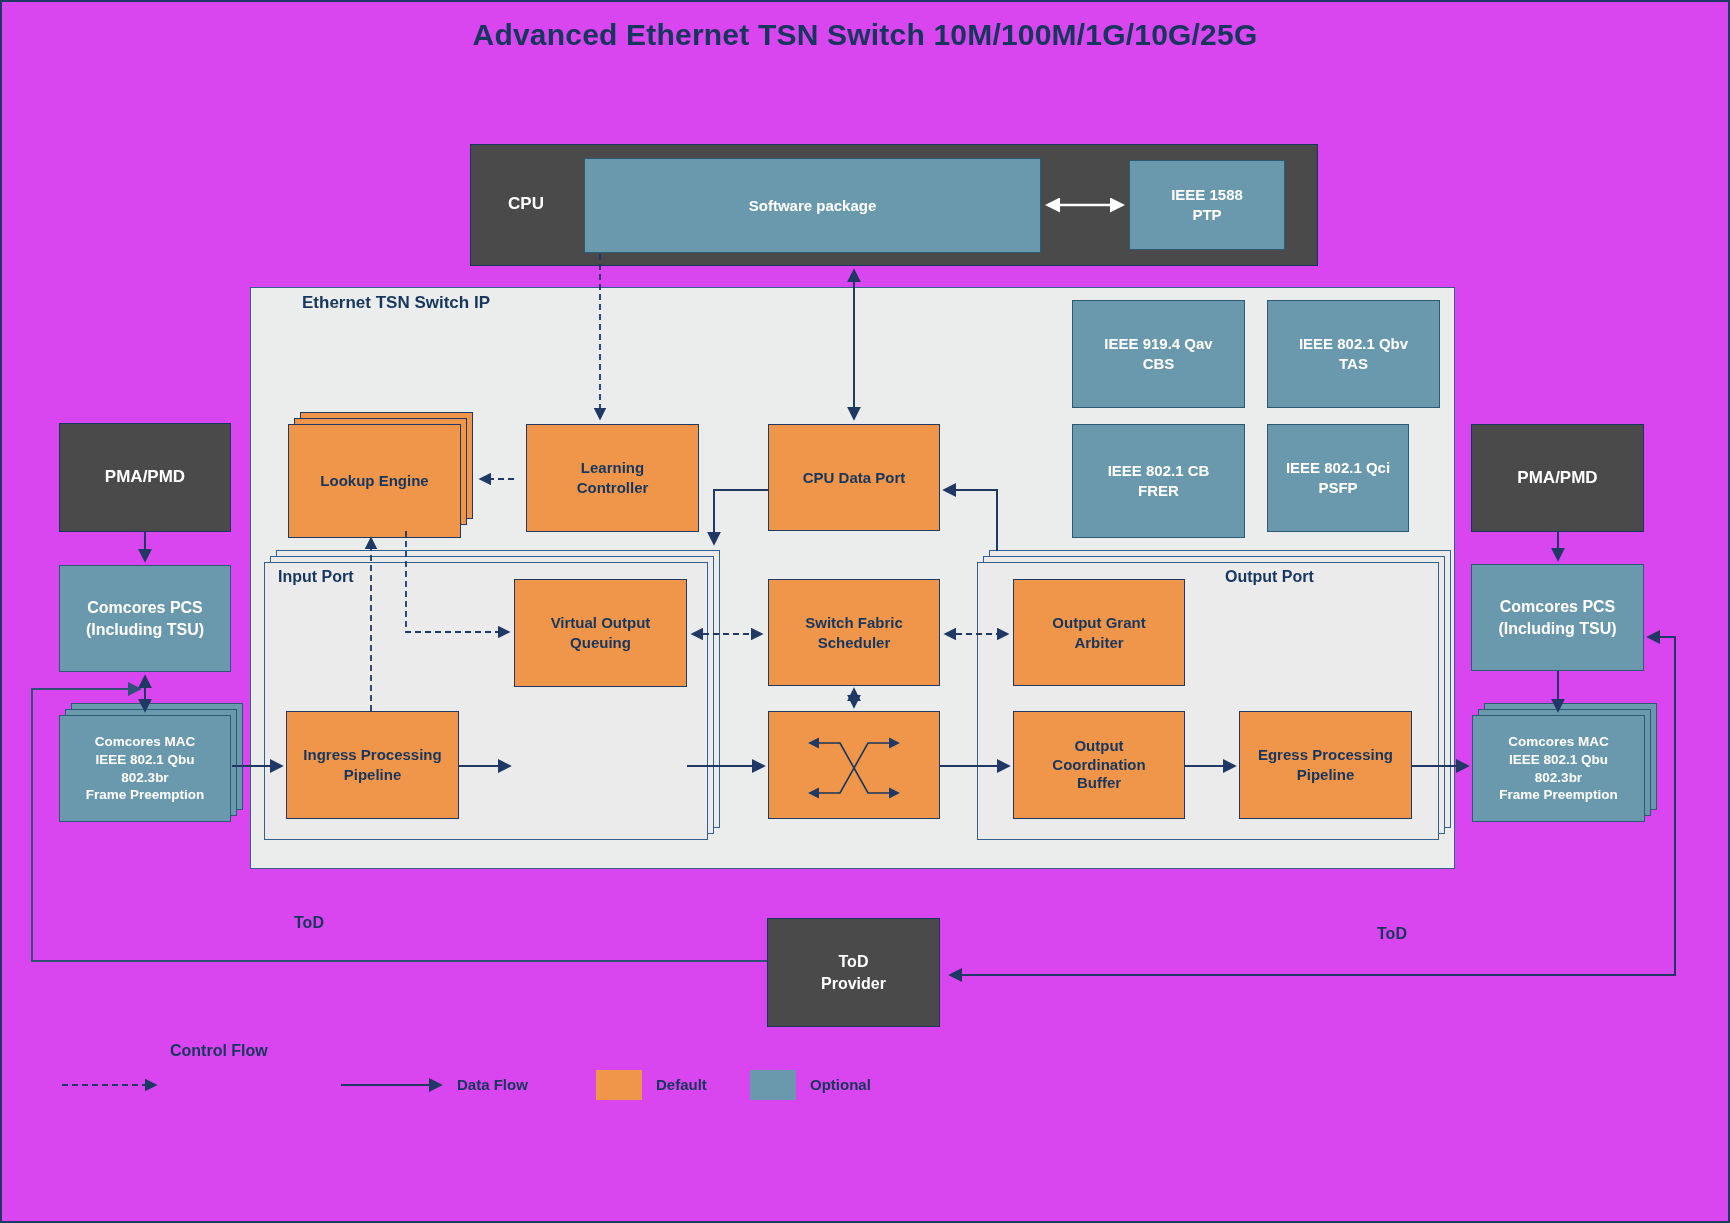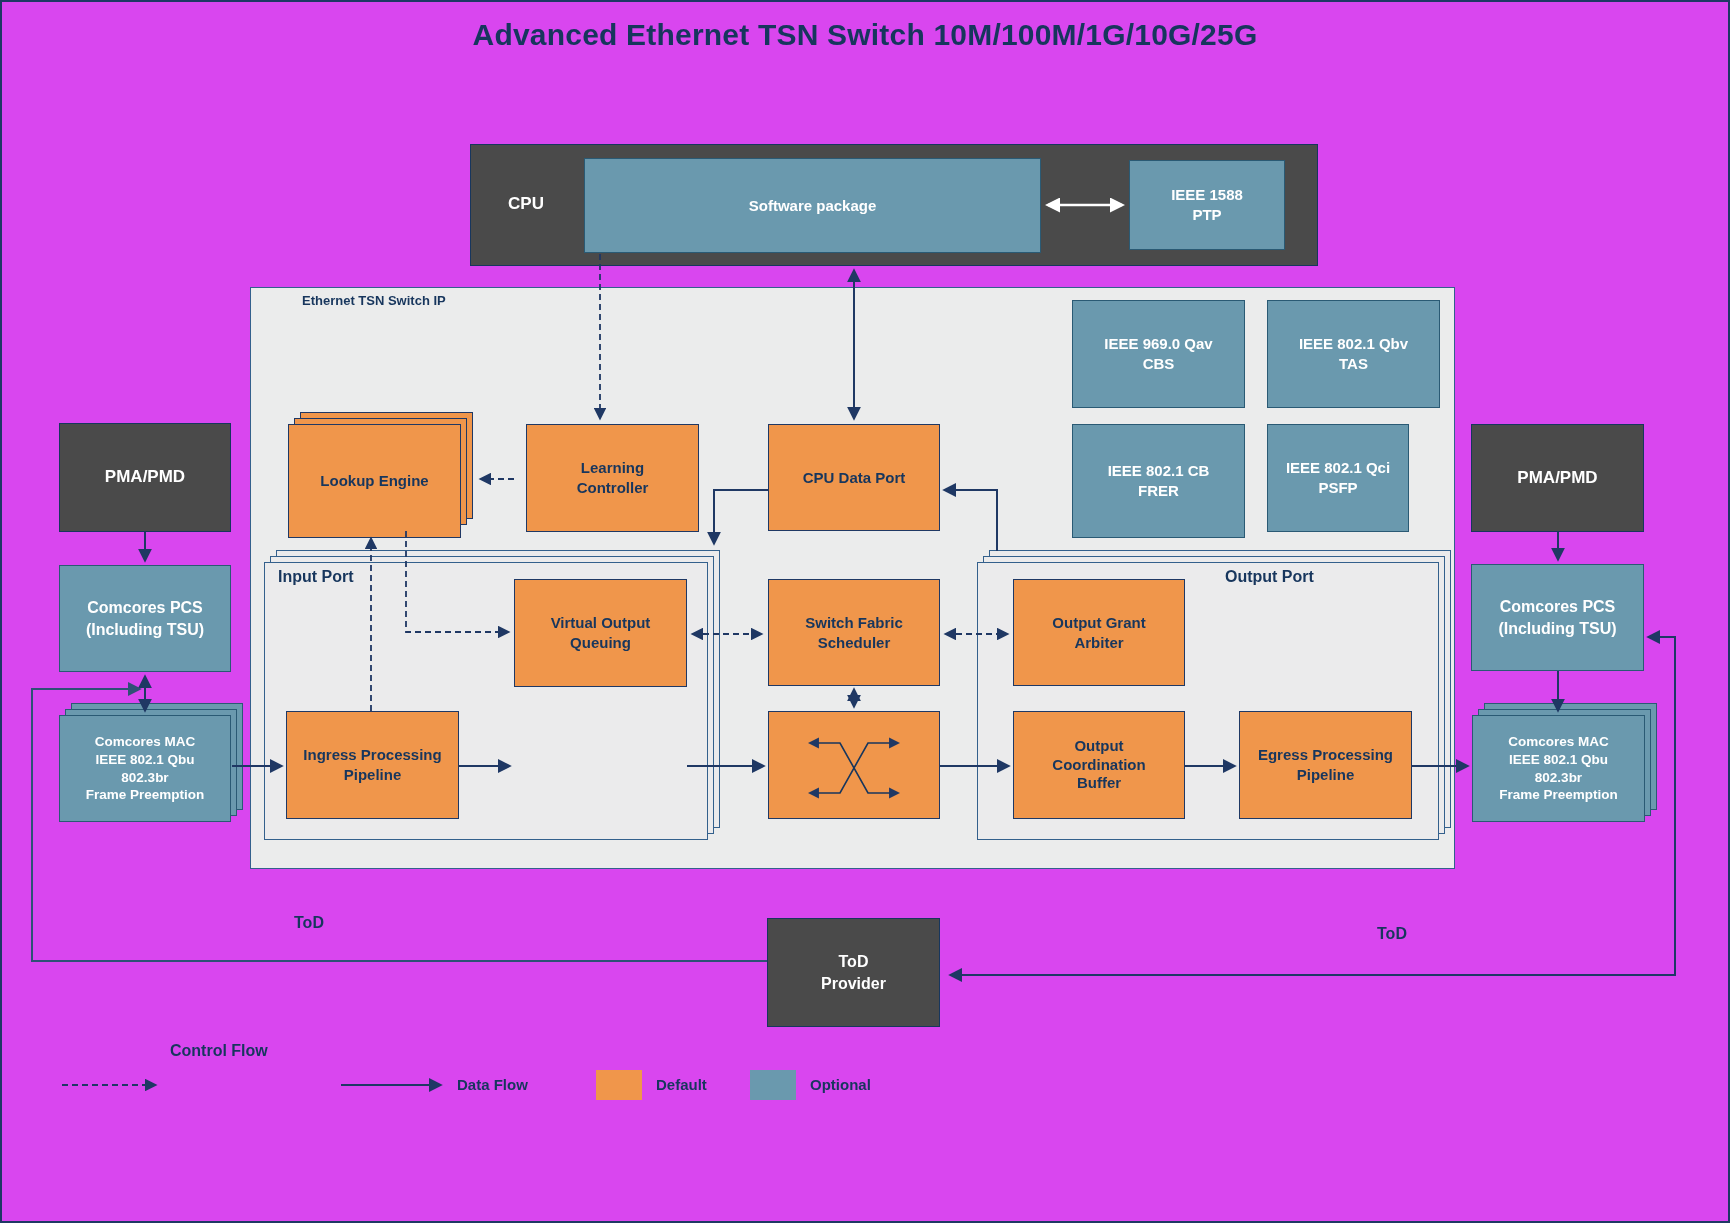--- a/index.html
+++ b/index.html
@@ -35,23 +35,23 @@
 
   <div class="title">Advanced Ethernet TSN Switch 10M/100M/1G/10G/25G</div>
 
   <div class="box dark" style="left:468px;top:142px;width:848px;height:122px;"></div>
   <div class="lbl" style="left:468px;top:192px;width:112px;text-align:center;font-size:17px;color:#ffffff;">CPU</div>
   <div class="box blue" style="left:582px;top:156px;width:457px;height:95px;">Software package</div>
   <div class="box blue" style="left:1127px;top:158px;width:156px;height:90px;">IEEE 1588
 PTP</div>
 
   <div class="abs tsnbox" style="left:248px;top:285px;width:1205px;height:582px;"></div>
-  <div class="lbl" style="left:300px;top:291px;font-size:13px;">Ethernet TSN Switch IP</div>
+  <div class="lbl" style="left:300px;top:291px;font-size:17px;">Ethernet TSN Switch IP</div>
 
-  <div class="box blue" style="left:1070px;top:298px;width:173px;height:108px;">IEEE 969.0 Qav
+  <div class="box blue" style="left:1070px;top:298px;width:173px;height:108px;">IEEE 919.4 Qav
 CBS</div>
   <div class="box blue" style="left:1265px;top:298px;width:173px;height:108px;">IEEE 802.1 Qbv
 TAS</div>
   <div class="box blue" style="left:1070px;top:422px;width:173px;height:114px;">IEEE 802.1 CB
 FRER</div>
   <div class="box blue" style="left:1265px;top:422px;width:142px;height:108px;">IEEE 802.1 Qci
 PSFP</div>
 
   <div class="box dark" style="left:57px;top:421px;width:172px;height:109px;">PMA/PMD</div>
   <div class="box blue" style="left:57px;top:563px;width:172px;height:107px;font-size:16px;">Comcores PCS

